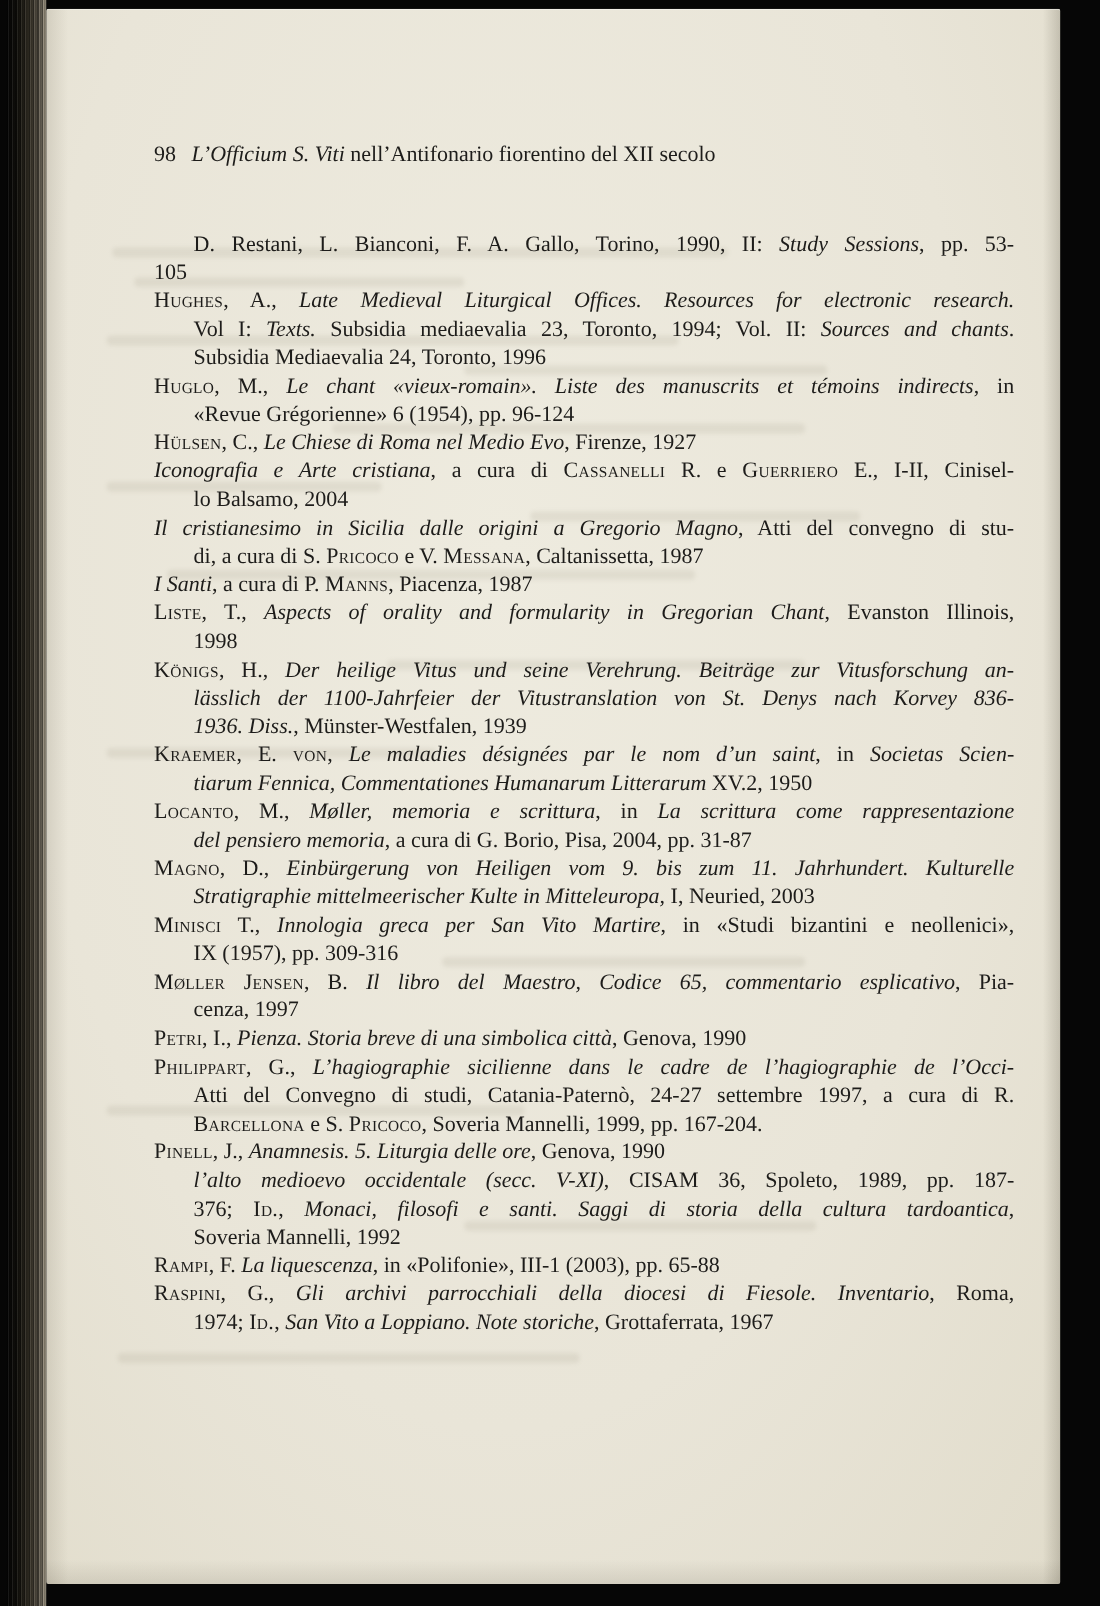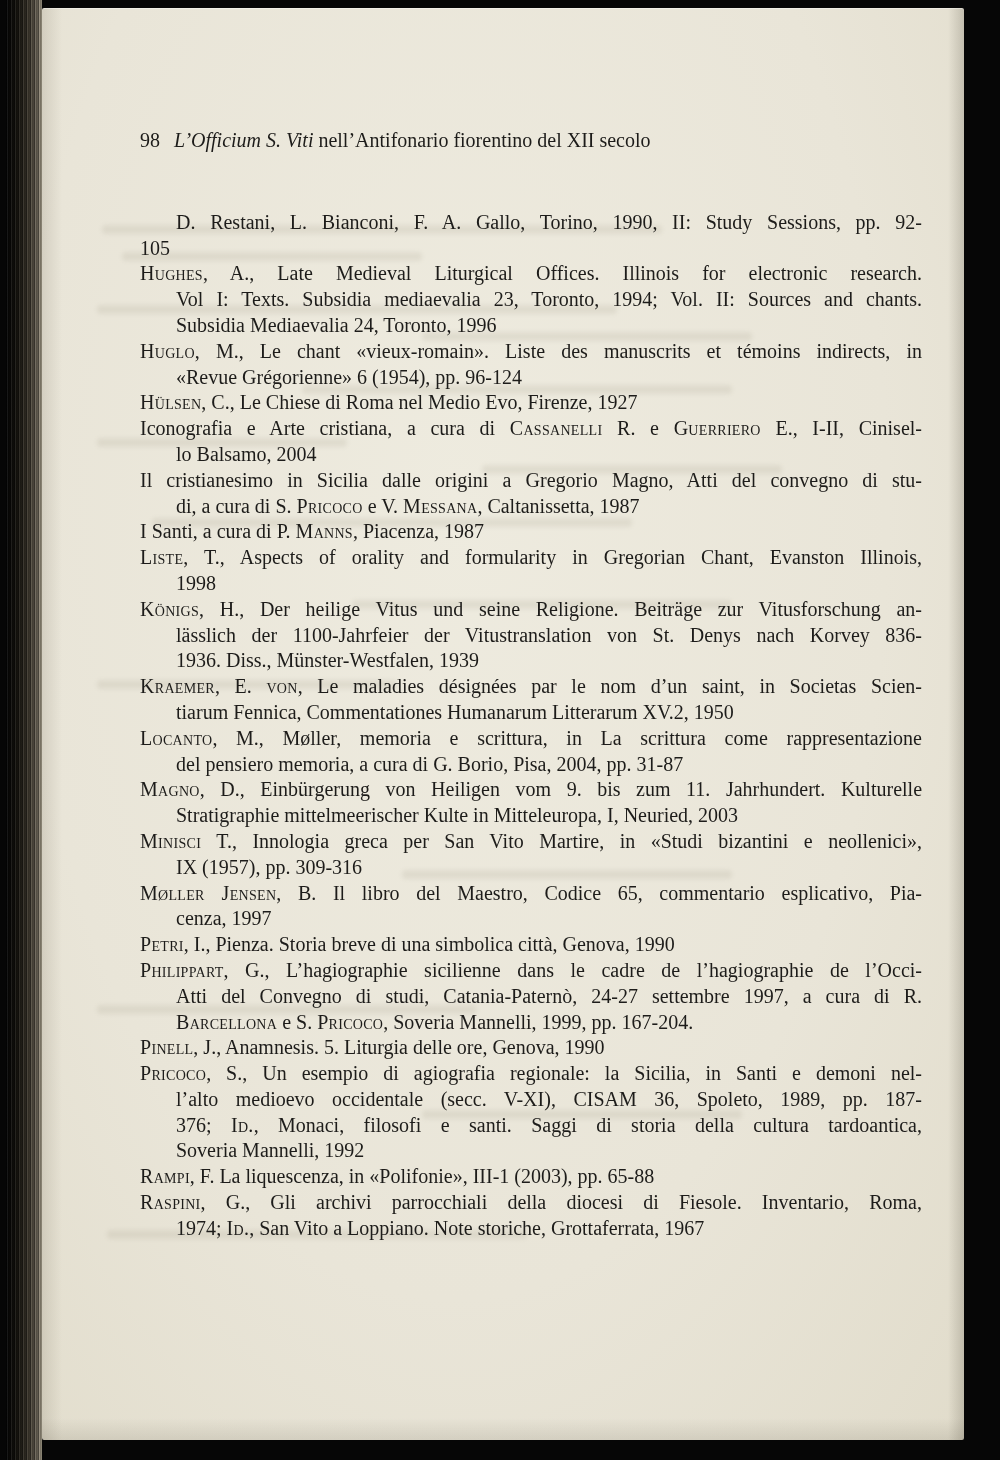--- a/index.html
+++ b/index.html
@@ -47,21 +47,21 @@
   .line {
     text-align: justify;
     text-align-last: justify;
     min-height: 25.8px;
   }
   .line.last { text-align-last: left; }
   .entry.normal .line.cont { padding-left: 36px; }
   .entry.continuation .line:first-child { padding-left: 36px; }
   .entry.continuation .line.cont { padding-left: 0; }
   .seg-n { font-style: normal; }
-  .seg-i { }
+  .seg-i { font-style: italic; }
   .seg-sc { font-variant: small-caps; letter-spacing: 0.015em; }
 </style>
 </head>
 <body style="--page-bg: #e9e5d8; --text-color: #1d1c1a;">
 
 <div class="scan">
   <div class="page-stack"></div>
 
   <div class="page">
     <div class="show-through">
@@ -81,25 +81,25 @@
       <div class="st" style="top:1222px;left:65px;  width:420px;"></div>
     </div>
 
     <div class="content">
       <div class="running-header">
         <span class="pagenum">98</span><span class="header-title"><i>L’Officium S. Viti</i><span> nell’Antifonario fiorentino del XII secolo</span></span>
       </div>
 
       <div class="bibliography">
           <div class="entry continuation">
-            <div class="line"><span class="seg-n">D. Restani, L. Bianconi, F. A. Gallo, Torino, 1990, II: </span><span class="seg-i">Study Sessions</span><span class="seg-n">, pp. 92-</span></div>
+            <div class="line"><span class="seg-n">D. Restani, L. Bianconi, F. A. Gallo, Torino, 1990, II: </span><span class="seg-i">Study Sessions</span><span class="seg-n">, pp. 53-</span></div>
             <div class="line cont last"><span class="seg-n">105</span></div>
           </div>
           <div class="entry normal">
-            <div class="line"><span class="seg-sc">Hughes</span><span class="seg-n">, A., </span><span class="seg-i">Late Medieval Liturgical Offices. Illinois for electronic research.</span></div>
+            <div class="line"><span class="seg-sc">Hughes</span><span class="seg-n">, A., </span><span class="seg-i">Late Medieval Liturgical Offices. Resources for electronic research.</span></div>
             <div class="line cont"><span class="seg-n">Vol I: </span><span class="seg-i">Texts.</span><span class="seg-n"> Subsidia mediaevalia 23, Toronto, 1994; Vol. II: </span><span class="seg-i">Sources and chants</span><span class="seg-n">.</span></div>
             <div class="line cont last"><span class="seg-n">Subsidia Mediaevalia 24, Toronto, 1996</span></div>
           </div>
           <div class="entry normal">
             <div class="line"><span class="seg-sc">Huglo</span><span class="seg-n">, M., </span><span class="seg-i">Le chant «vieux-romain». Liste des manuscrits et témoins indirects</span><span class="seg-n">, in</span></div>
             <div class="line cont last"><span class="seg-n">«Revue Grégorienne» 6 (1954), pp. 96-124</span></div>
           </div>
           <div class="entry normal">
             <div class="line last"><span class="seg-sc">Hülsen</span><span class="seg-n">, C., </span><span class="seg-i">Le Chiese di Roma nel Medio Evo</span><span class="seg-n">, Firenze, 1927</span></div>
           </div>
@@ -112,21 +112,21 @@
             <div class="line cont last"><span class="seg-n">di, a cura di S. </span><span class="seg-sc">Pricoco</span><span class="seg-n"> e V. </span><span class="seg-sc">Messana</span><span class="seg-n">, Caltanissetta, 1987</span></div>
           </div>
           <div class="entry normal">
             <div class="line last"><span class="seg-i">I Santi</span><span class="seg-n">, a cura di P. </span><span class="seg-sc">Manns</span><span class="seg-n">, Piacenza, 1987</span></div>
           </div>
           <div class="entry normal">
             <div class="line"><span class="seg-sc">Liste</span><span class="seg-n">, T., </span><span class="seg-i">Aspects of orality and formularity in Gregorian Chant</span><span class="seg-n">, Evanston Illinois,</span></div>
             <div class="line cont last"><span class="seg-n">1998</span></div>
           </div>
           <div class="entry normal">
-            <div class="line"><span class="seg-sc">Königs</span><span class="seg-n">, H., </span><span class="seg-i">Der heilige Vitus und seine Religione. Beiträge zur Vitusforschung an-</span></div>
+            <div class="line"><span class="seg-sc">Königs</span><span class="seg-n">, H., </span><span class="seg-i">Der heilige Vitus und seine Verehrung. Beiträge zur Vitusforschung an-</span></div>
             <div class="line cont"><span class="seg-i">lässlich der 1100-Jahrfeier der Vitustranslation von St. Denys nach Korvey 836-</span></div>
             <div class="line cont last"><span class="seg-i">1936. Diss.</span><span class="seg-n">, Münster-Westfalen, 1939</span></div>
           </div>
           <div class="entry normal">
             <div class="line"><span class="seg-sc">Kraemer</span><span class="seg-n">, E. </span><span class="seg-sc">von</span><span class="seg-n">, </span><span class="seg-i">Le maladies désignées par le nom d’un saint</span><span class="seg-n">, in </span><span class="seg-i">Societas Scien-</span></div>
             <div class="line cont last"><span class="seg-i">tiarum Fennica, Commentationes Humanarum Litterarum</span><span class="seg-n"> XV.2, 1950</span></div>
           </div>
           <div class="entry normal">
             <div class="line"><span class="seg-sc">Locanto</span><span class="seg-n">, M., </span><span class="seg-i">Møller, memoria e scrittura</span><span class="seg-n">, in </span><span class="seg-i">La scrittura come rappresentazione</span></div>
             <div class="line cont last"><span class="seg-i">del pensiero memoria</span><span class="seg-n">, a cura di G. Borio, Pisa, 2004, pp. 31-87</span></div>
@@ -148,21 +148,20 @@
           </div>
           <div class="entry normal">
             <div class="line"><span class="seg-sc">Philippart</span><span class="seg-n">, G., </span><span class="seg-i">L’hagiographie sicilienne dans le cadre de l’hagiographie de l’Occi-</span></div>
             <div class="line cont"><span class="seg-n">Atti del Convegno di studi, Catania-Paternò, 24-27 settembre 1997, a cura di R.</span></div>
             <div class="line cont last"><span class="seg-sc">Barcellona</span><span class="seg-n"> e S. </span><span class="seg-sc">Pricoco</span><span class="seg-n">, Soveria Mannelli, 1999, pp. 167-204.</span></div>
           </div>
           <div class="entry normal">
             <div class="line last"><span class="seg-sc">Pinell</span><span class="seg-n">, J., </span><span class="seg-i">Anamnesis. 5. Liturgia delle ore</span><span class="seg-n">, Genova, 1990</span></div>
           </div>
           <div class="entry normal">
-            <div class="line"><span class="seg-sc">Pricoco</span><span class="seg-n">, S., </span><span class="seg-i">Un esempio di agiografia regionale: la Sicilia</span><span class="seg-n">, in </span><span class="seg-i">Santi e demoni nel-</span></div>
             <div class="line cont"><span class="seg-i">l’alto medioevo occidentale (secc. V-XI)</span><span class="seg-n">, CISAM 36, Spoleto, 1989, pp. 187-</span></div>
             <div class="line cont"><span class="seg-n">376; </span><span class="seg-sc">Id.</span><span class="seg-n">, </span><span class="seg-i">Monaci, filosofi e santi. Saggi di storia della cultura tardoantica</span><span class="seg-n">,</span></div>
             <div class="line cont last"><span class="seg-n">Soveria Mannelli, 1992</span></div>
           </div>
           <div class="entry normal">
             <div class="line last"><span class="seg-sc">Rampi</span><span class="seg-n">, F. </span><span class="seg-i">La liquescenza</span><span class="seg-n">, in «Polifonie», III-1 (2003), pp. 65-88</span></div>
           </div>
           <div class="entry normal">
             <div class="line"><span class="seg-sc">Raspini</span><span class="seg-n">, G., </span><span class="seg-i">Gli archivi parrocchiali della diocesi di Fiesole. Inventario</span><span class="seg-n">, Roma,</span></div>
             <div class="line cont last"><span class="seg-n">1974; </span><span class="seg-sc">Id.</span><span class="seg-n">, </span><span class="seg-i">San Vito a Loppiano. Note storiche</span><span class="seg-n">, Grottaferrata, 1967</span></div>

